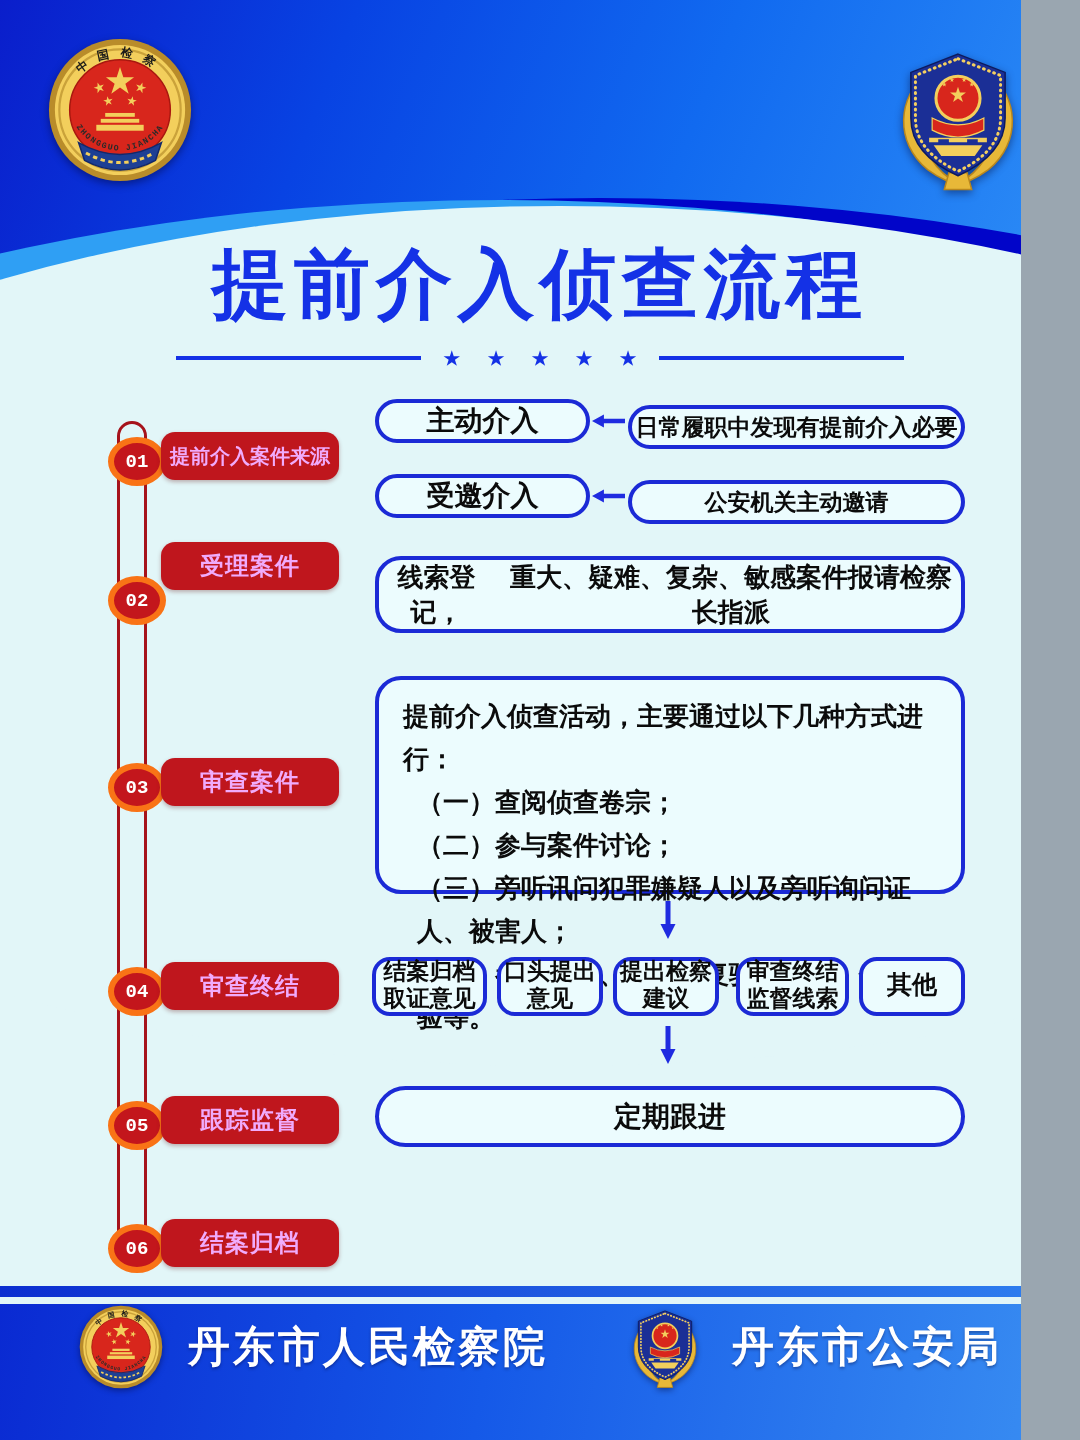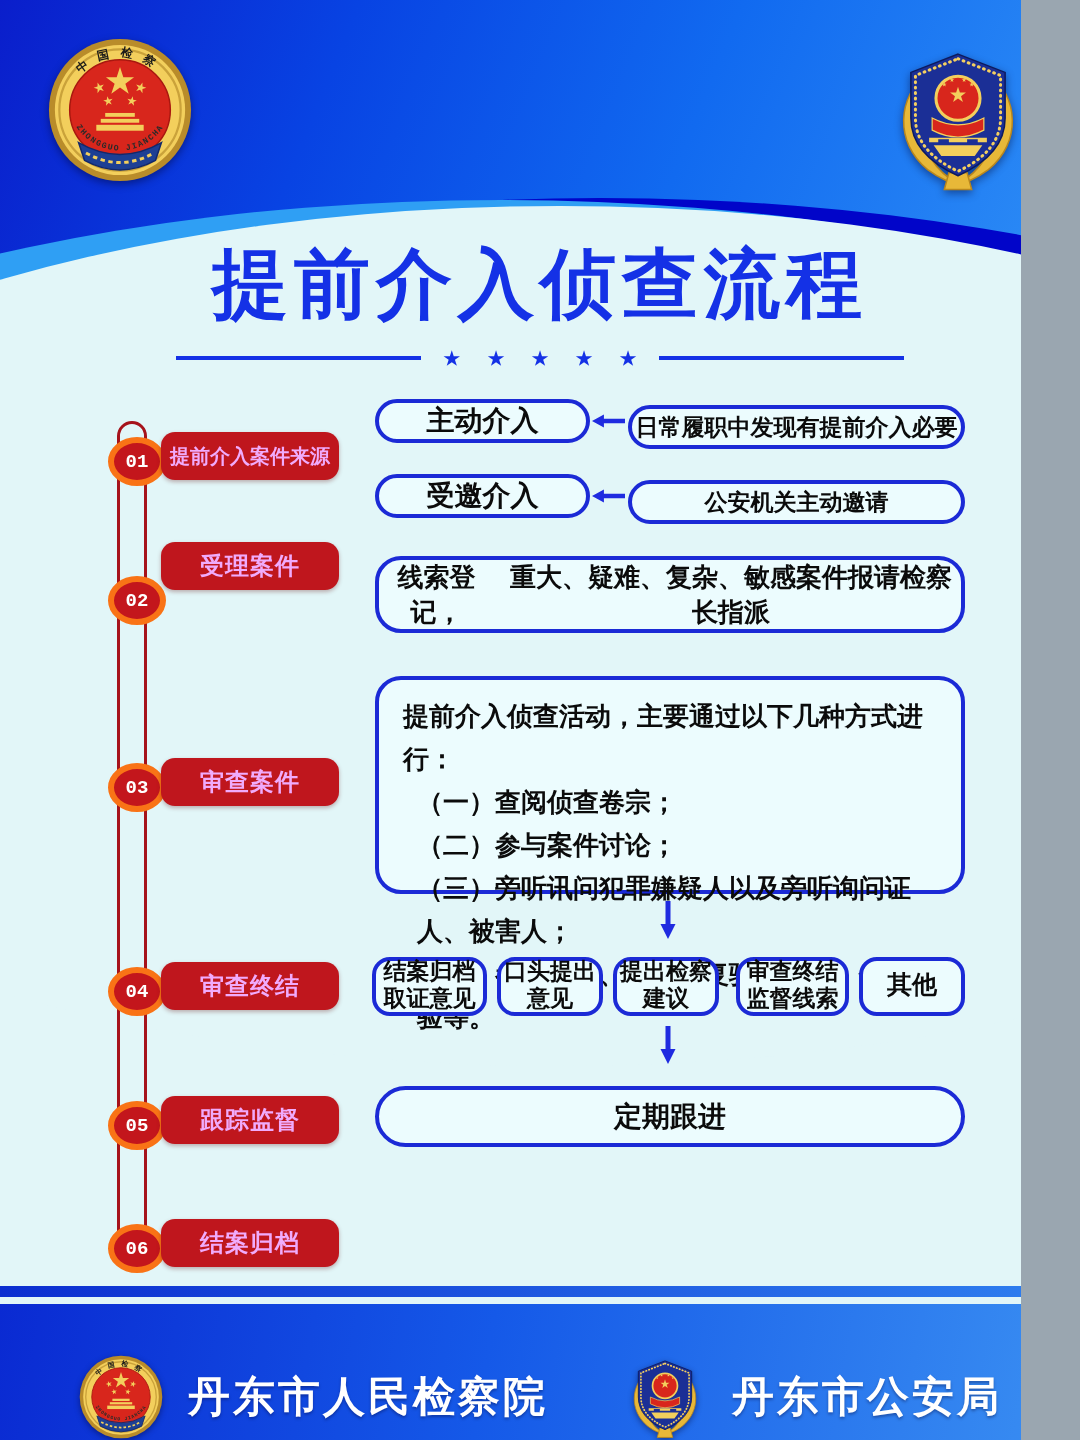--- a/index.html
+++ b/index.html
@@ -72,21 +72,21 @@
   .r4box{top:957px;height:59px;font-size:23px;line-height:27px;flex-direction:column;border-radius:18px;}
   .c1{left:372px;width:115px}.c2{left:497px;width:106px}.c3{left:613px;width:106px}
   .c4{left:736px;width:113px}.c5{left:859px;width:106px;font-size:25px;}
   .r5box{left:375px;top:1086px;width:590px;height:61px;font-size:28px;border-radius:31px;}
   
   .stripe{position:absolute;left:0;top:1286px;width:1080px;height:11px;
           background:linear-gradient(90deg,#0b2ed0,#2f80f0);}
   .footer{
     position:absolute;left:0;top:1304px;width:1080px;height:136px;
     background:linear-gradient(100deg,#0a2ad2 0%,#1559e8 45%,#3a8ff2 100%);
-    display:flex;align-items:flex-end;justify-content:center;gap:74px;
+    display:flex;align-items:flex-start;justify-content:center;gap:74px;
   }
   .org{display:flex;align-items:center;gap:24px;}
   .org .emblem-sm{width:86px;height:86px;filter:drop-shadow(0 2px 3px rgba(0,0,40,.45));}
   .org .org-name{
     color:#fff;font-size:42px;font-weight:800;letter-spacing:3px;
     text-shadow:0 2px 3px rgba(0,0,50,.35);
   }
   .hidden-defs{position:absolute;width:0;height:0;overflow:hidden;}
 </style>
 </head>

